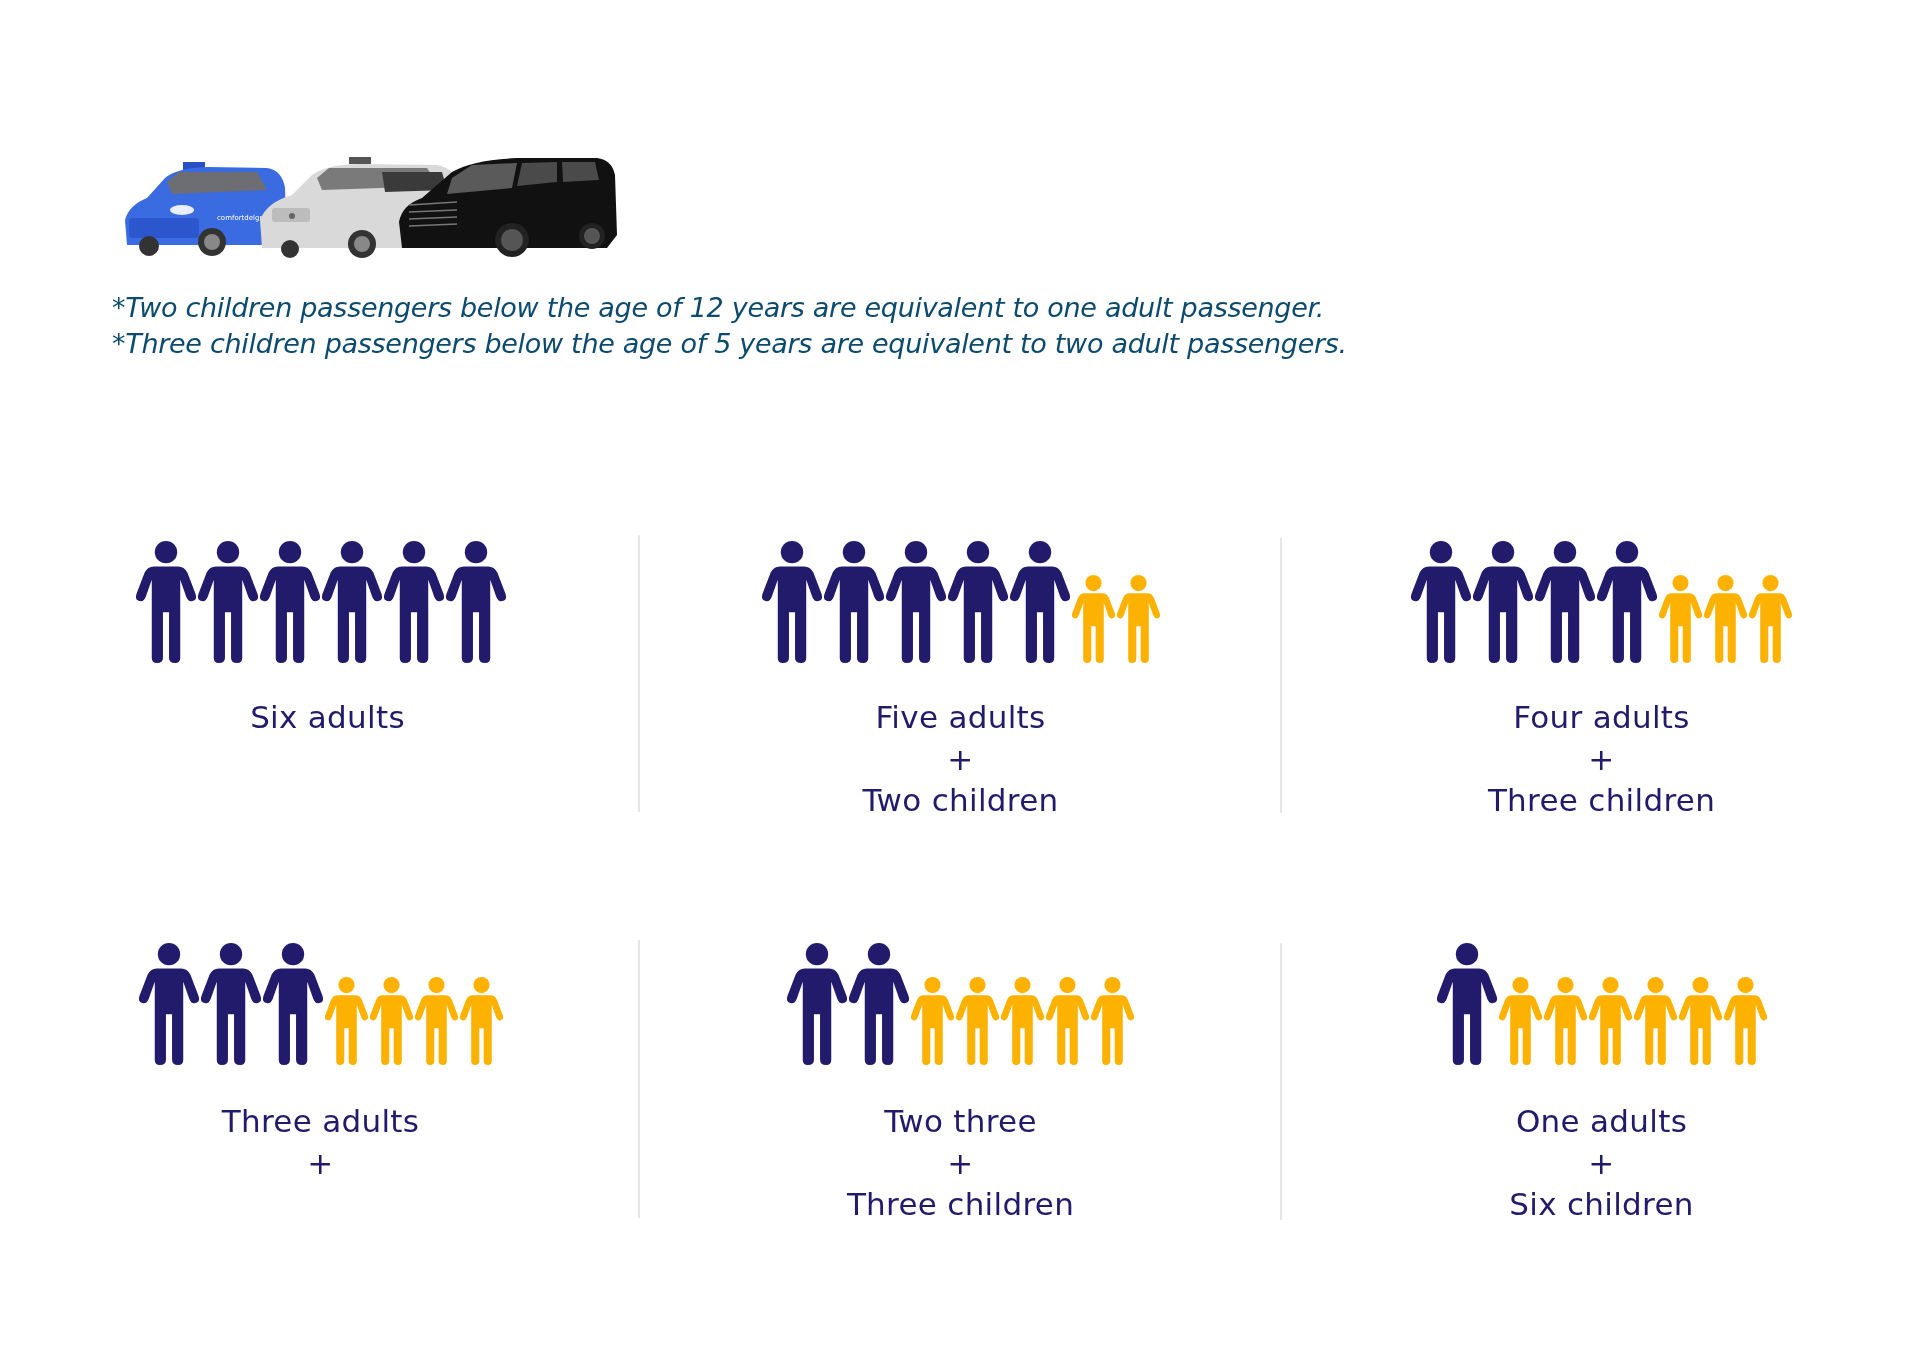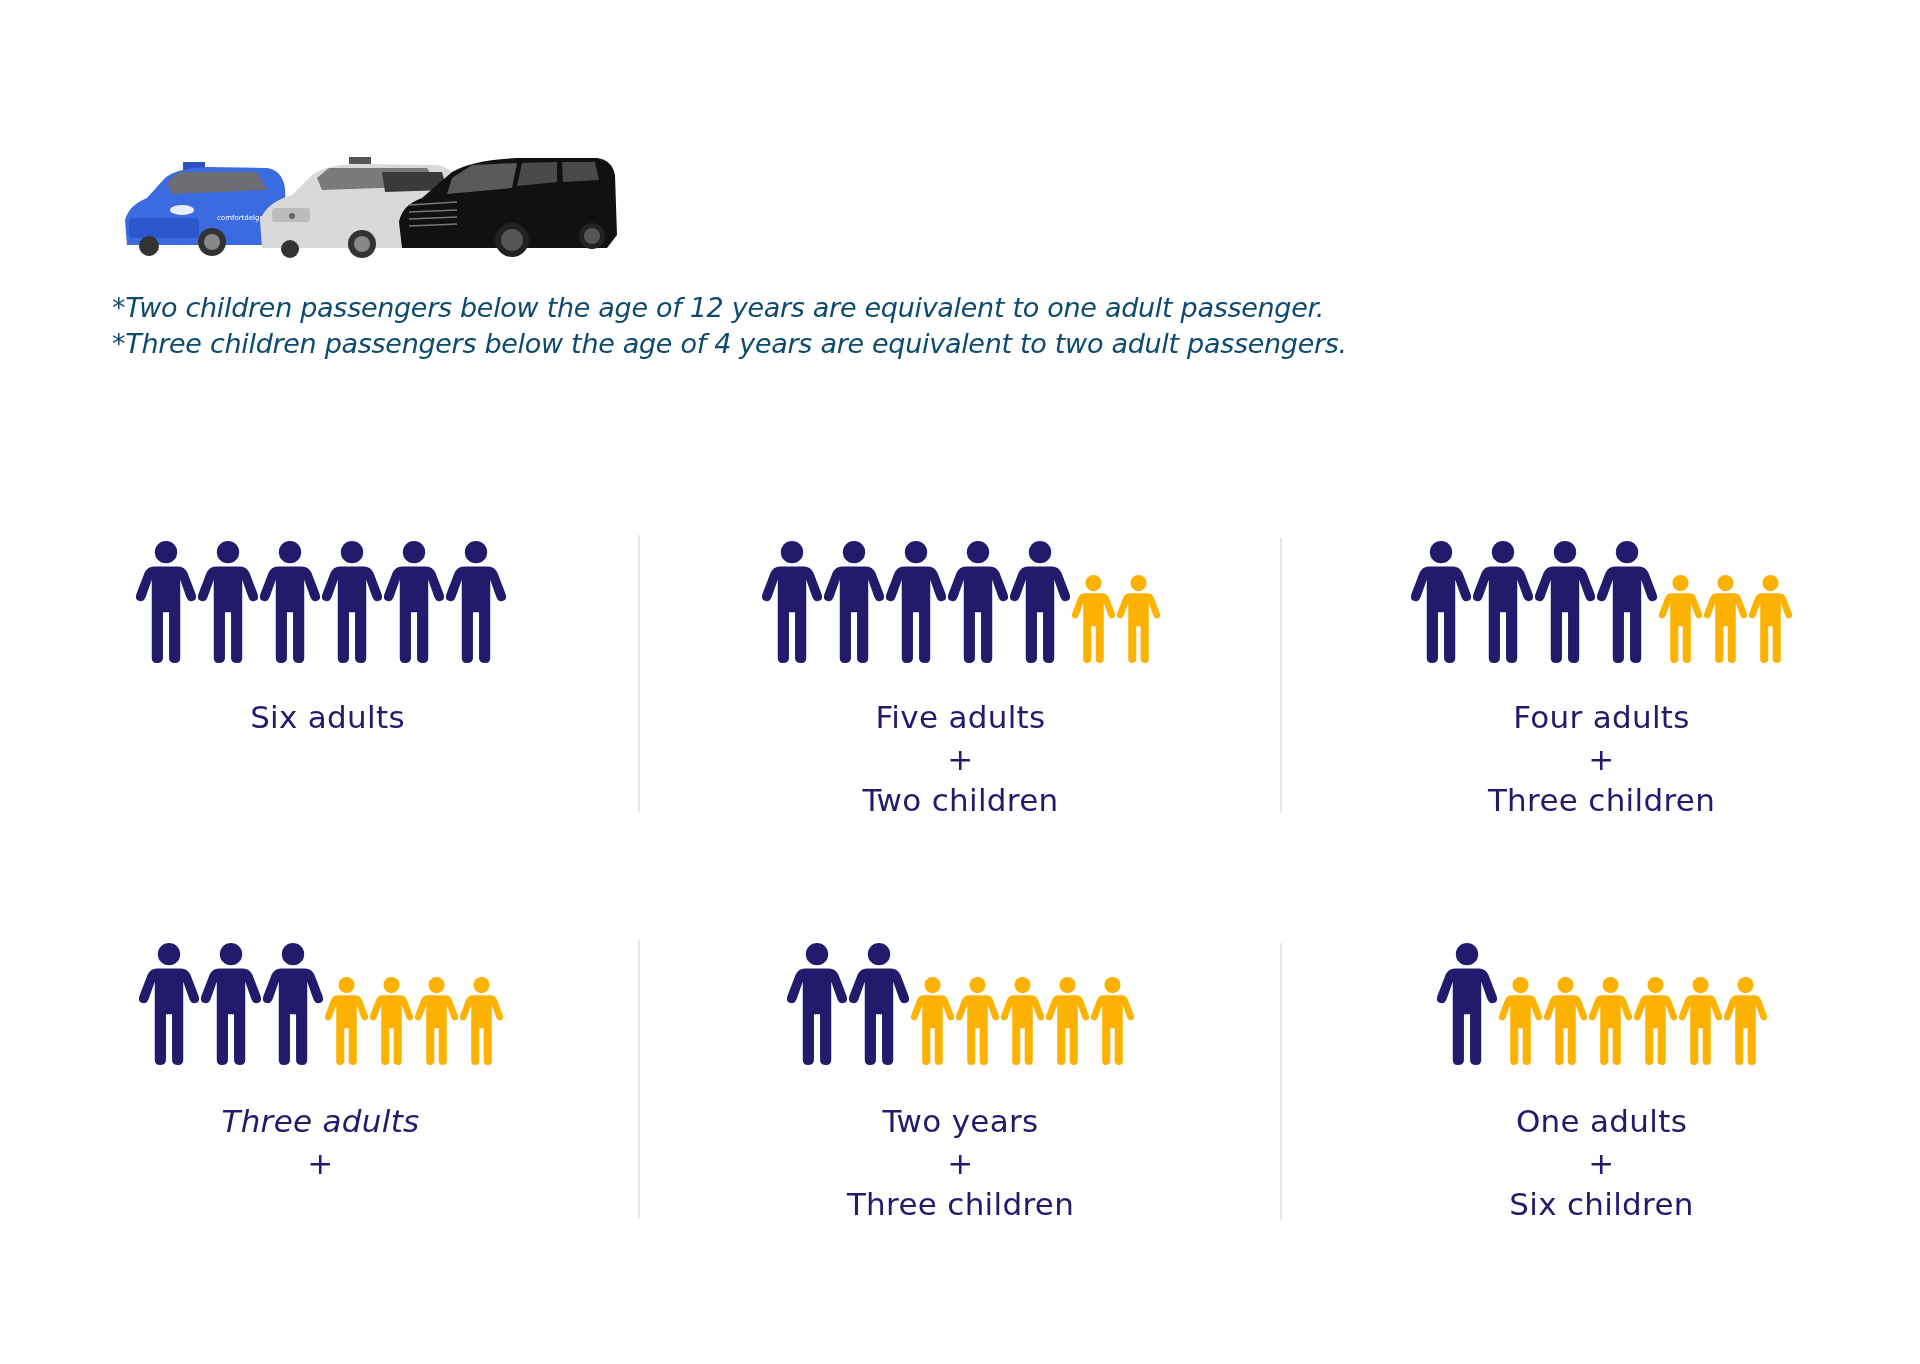--- a/index.html
+++ b/index.html
@@ -62,21 +62,21 @@
     </g>
     <circle cx="395" cy="90" r="17" fill="#222"></circle>
       <circle cx="395" cy="90" r="11" fill="#555"></circle>
     <circle cx="475" cy="86" r="13" fill="#222"></circle>
       <circle cx="475" cy="86" r="8" fill="#555"></circle>
   </g>
 </svg>
 
 <div class="notes">
   <div>*Two children passengers below the age of 12 years are equivalent to one adult passenger.</div>
-  <div>*Three children passengers below the age of 4 years are equivalent to two adult passengers.</div>
+  <div>*Three children passengers below the age of 5 years are equivalent to two adult passengers.</div>
 </div>
 
 <div class="panel" style="left:0px; top:541px;">
   <div class="figs">
       <svg viewBox="0 0 60 120" class="fig adult">
         <circle cx="30" cy="11" r="11" fill="#221a6b"></circle>
         <path d="M18 25 L42 25 Q48 25 51 31 L59 52 Q61 58 56 59 Q52 60 50 55 L44 38 L44 115 Q44 120 39 120 Q33 120 33 115 L33 70 L27 70 L27 115 Q27 120 21 120 Q16 120 16 115 L16 38 L10 55 Q8 60 4 59 Q-1 58 1 52 L9 31 Q12 25 18 25 Z" fill="#221a6b"></path>
       </svg>
       <svg viewBox="0 0 60 120" class="fig adult">
         <circle cx="30" cy="11" r="11" fill="#221a6b"></circle>
@@ -202,21 +202,21 @@
       </svg>
       <svg viewBox="0 0 60 120" class="fig child">
         <circle cx="30" cy="11" r="11" fill="#fdb100"></circle>
         <path d="M18 25 L42 25 Q48 25 51 31 L59 52 Q61 58 56 59 Q52 60 50 55 L44 38 L44 115 Q44 120 39 120 Q33 120 33 115 L33 70 L27 70 L27 115 Q27 120 21 120 Q16 120 16 115 L16 38 L10 55 Q8 60 4 59 Q-1 58 1 52 L9 31 Q12 25 18 25 Z" fill="#fdb100"></path>
       </svg>
       <svg viewBox="0 0 60 120" class="fig child">
         <circle cx="30" cy="11" r="11" fill="#fdb100"></circle>
         <path d="M18 25 L42 25 Q48 25 51 31 L59 52 Q61 58 56 59 Q52 60 50 55 L44 38 L44 115 Q44 120 39 120 Q33 120 33 115 L33 70 L27 70 L27 115 Q27 120 21 120 Q16 120 16 115 L16 38 L10 55 Q8 60 4 59 Q-1 58 1 52 L9 31 Q12 25 18 25 Z" fill="#fdb100"></path>
       </svg>
     </div>
-  <div class="label" style="top:158px;font-style:italic;">
+  <div class="label" style="top:158px;">
     <div>Three adults</div>
     <div>+</div>
   </div>
 </div>
 <div class="panel" style="left:640px; top:943px;">
   <div class="figs">
       <svg viewBox="0 0 60 120" class="fig adult">
         <circle cx="30" cy="11" r="11" fill="#221a6b"></circle>
         <path d="M18 25 L42 25 Q48 25 51 31 L59 52 Q61 58 56 59 Q52 60 50 55 L44 38 L44 115 Q44 120 39 120 Q33 120 33 115 L33 70 L27 70 L27 115 Q27 120 21 120 Q16 120 16 115 L16 38 L10 55 Q8 60 4 59 Q-1 58 1 52 L9 31 Q12 25 18 25 Z" fill="#221a6b"></path>
       </svg>
@@ -239,21 +239,21 @@
       <svg viewBox="0 0 60 120" class="fig child">
         <circle cx="30" cy="11" r="11" fill="#fdb100"></circle>
         <path d="M18 25 L42 25 Q48 25 51 31 L59 52 Q61 58 56 59 Q52 60 50 55 L44 38 L44 115 Q44 120 39 120 Q33 120 33 115 L33 70 L27 70 L27 115 Q27 120 21 120 Q16 120 16 115 L16 38 L10 55 Q8 60 4 59 Q-1 58 1 52 L9 31 Q12 25 18 25 Z" fill="#fdb100"></path>
       </svg>
       <svg viewBox="0 0 60 120" class="fig child">
         <circle cx="30" cy="11" r="11" fill="#fdb100"></circle>
         <path d="M18 25 L42 25 Q48 25 51 31 L59 52 Q61 58 56 59 Q52 60 50 55 L44 38 L44 115 Q44 120 39 120 Q33 120 33 115 L33 70 L27 70 L27 115 Q27 120 21 120 Q16 120 16 115 L16 38 L10 55 Q8 60 4 59 Q-1 58 1 52 L9 31 Q12 25 18 25 Z" fill="#fdb100"></path>
       </svg>
     </div>
   <div class="label" style="top:158px;">
-    <div>Two years</div>
+    <div>Two three</div>
     <div>+</div>
     <div>Three children</div>
   </div>
 </div>
 <div class="panel" style="left:1281px; top:943px;">
   <div class="figs">
       <svg viewBox="0 0 60 120" class="fig adult">
         <circle cx="30" cy="11" r="11" fill="#221a6b"></circle>
         <path d="M18 25 L42 25 Q48 25 51 31 L59 52 Q61 58 56 59 Q52 60 50 55 L44 38 L44 115 Q44 120 39 120 Q33 120 33 115 L33 70 L27 70 L27 115 Q27 120 21 120 Q16 120 16 115 L16 38 L10 55 Q8 60 4 59 Q-1 58 1 52 L9 31 Q12 25 18 25 Z" fill="#221a6b"></path>
       </svg>

